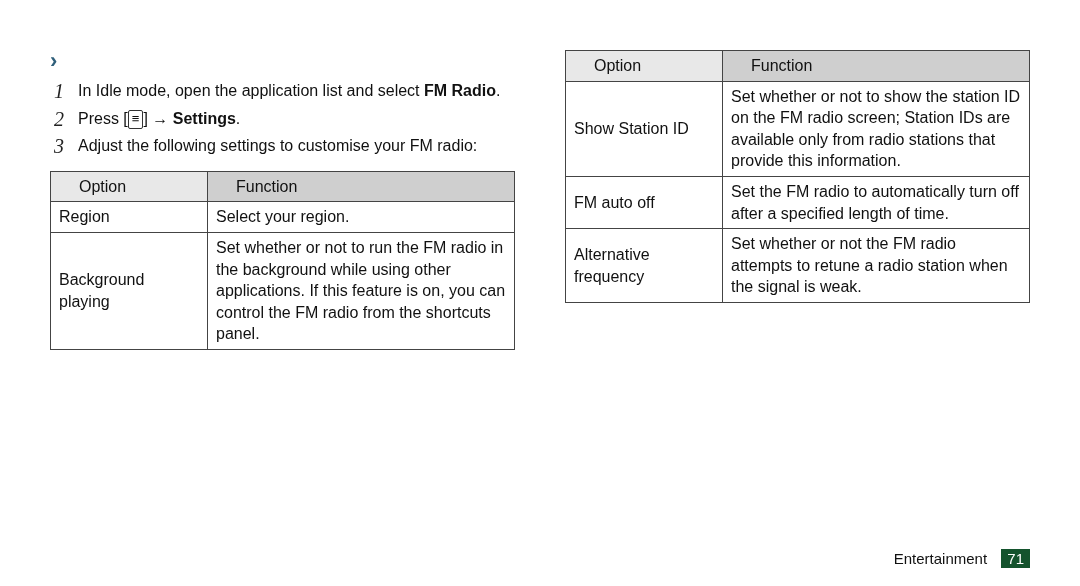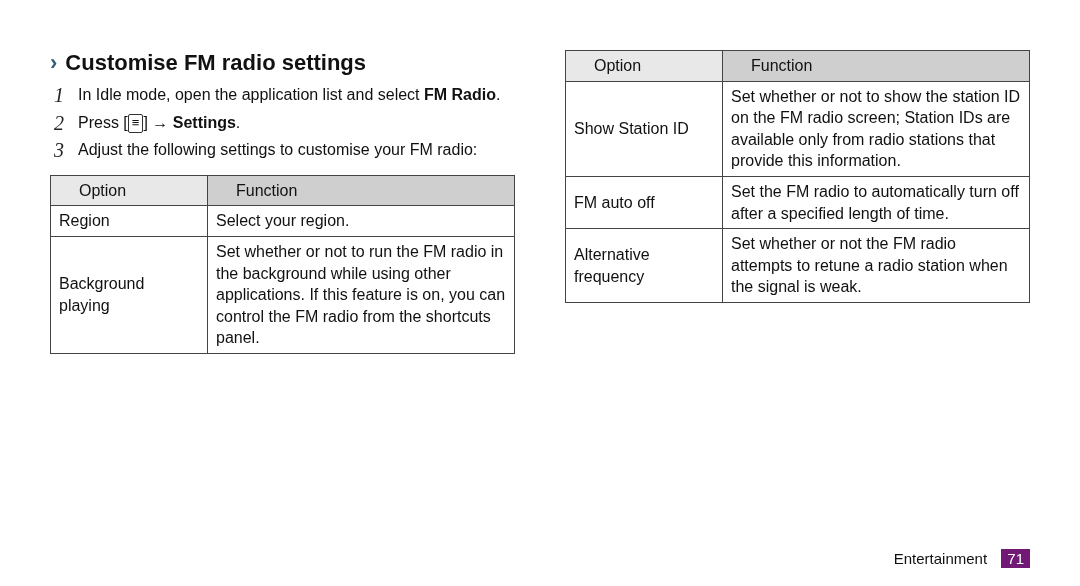--- a/index.html
+++ b/index.html
@@ -102,35 +102,34 @@
     position: absolute;
     bottom: 18px;
     right: 50px;
     font-size: 15px;
   }
   .footer .section-name {
     margin-right: 10px;
   }
   .footer .page-num {
     display: inline-block;
-    background: #701a75;
+    background: #14532d;
     color: #fff;
     padding: 1px 6px;
     font-size: 15px;
   }
 </style>
 </head>
 <body>
 
 <div class="page">
 
   <div class="col">
     <div class="heading-row">
       <span class="chevron">›</span>
-      <h2>Customise FM radio settings</h2>
     </div>
 
     <ol class="steps">
       <li>
         <span>In Idle mode, open the application list and select </span><span class="bold">FM Radio</span><span>.</span>
       </li>
       <li>
         <span>Press [</span><span class="menu-key">≡</span><span>] → </span><span class="bold">Settings</span><span>.</span>
       </li>
       <li>

